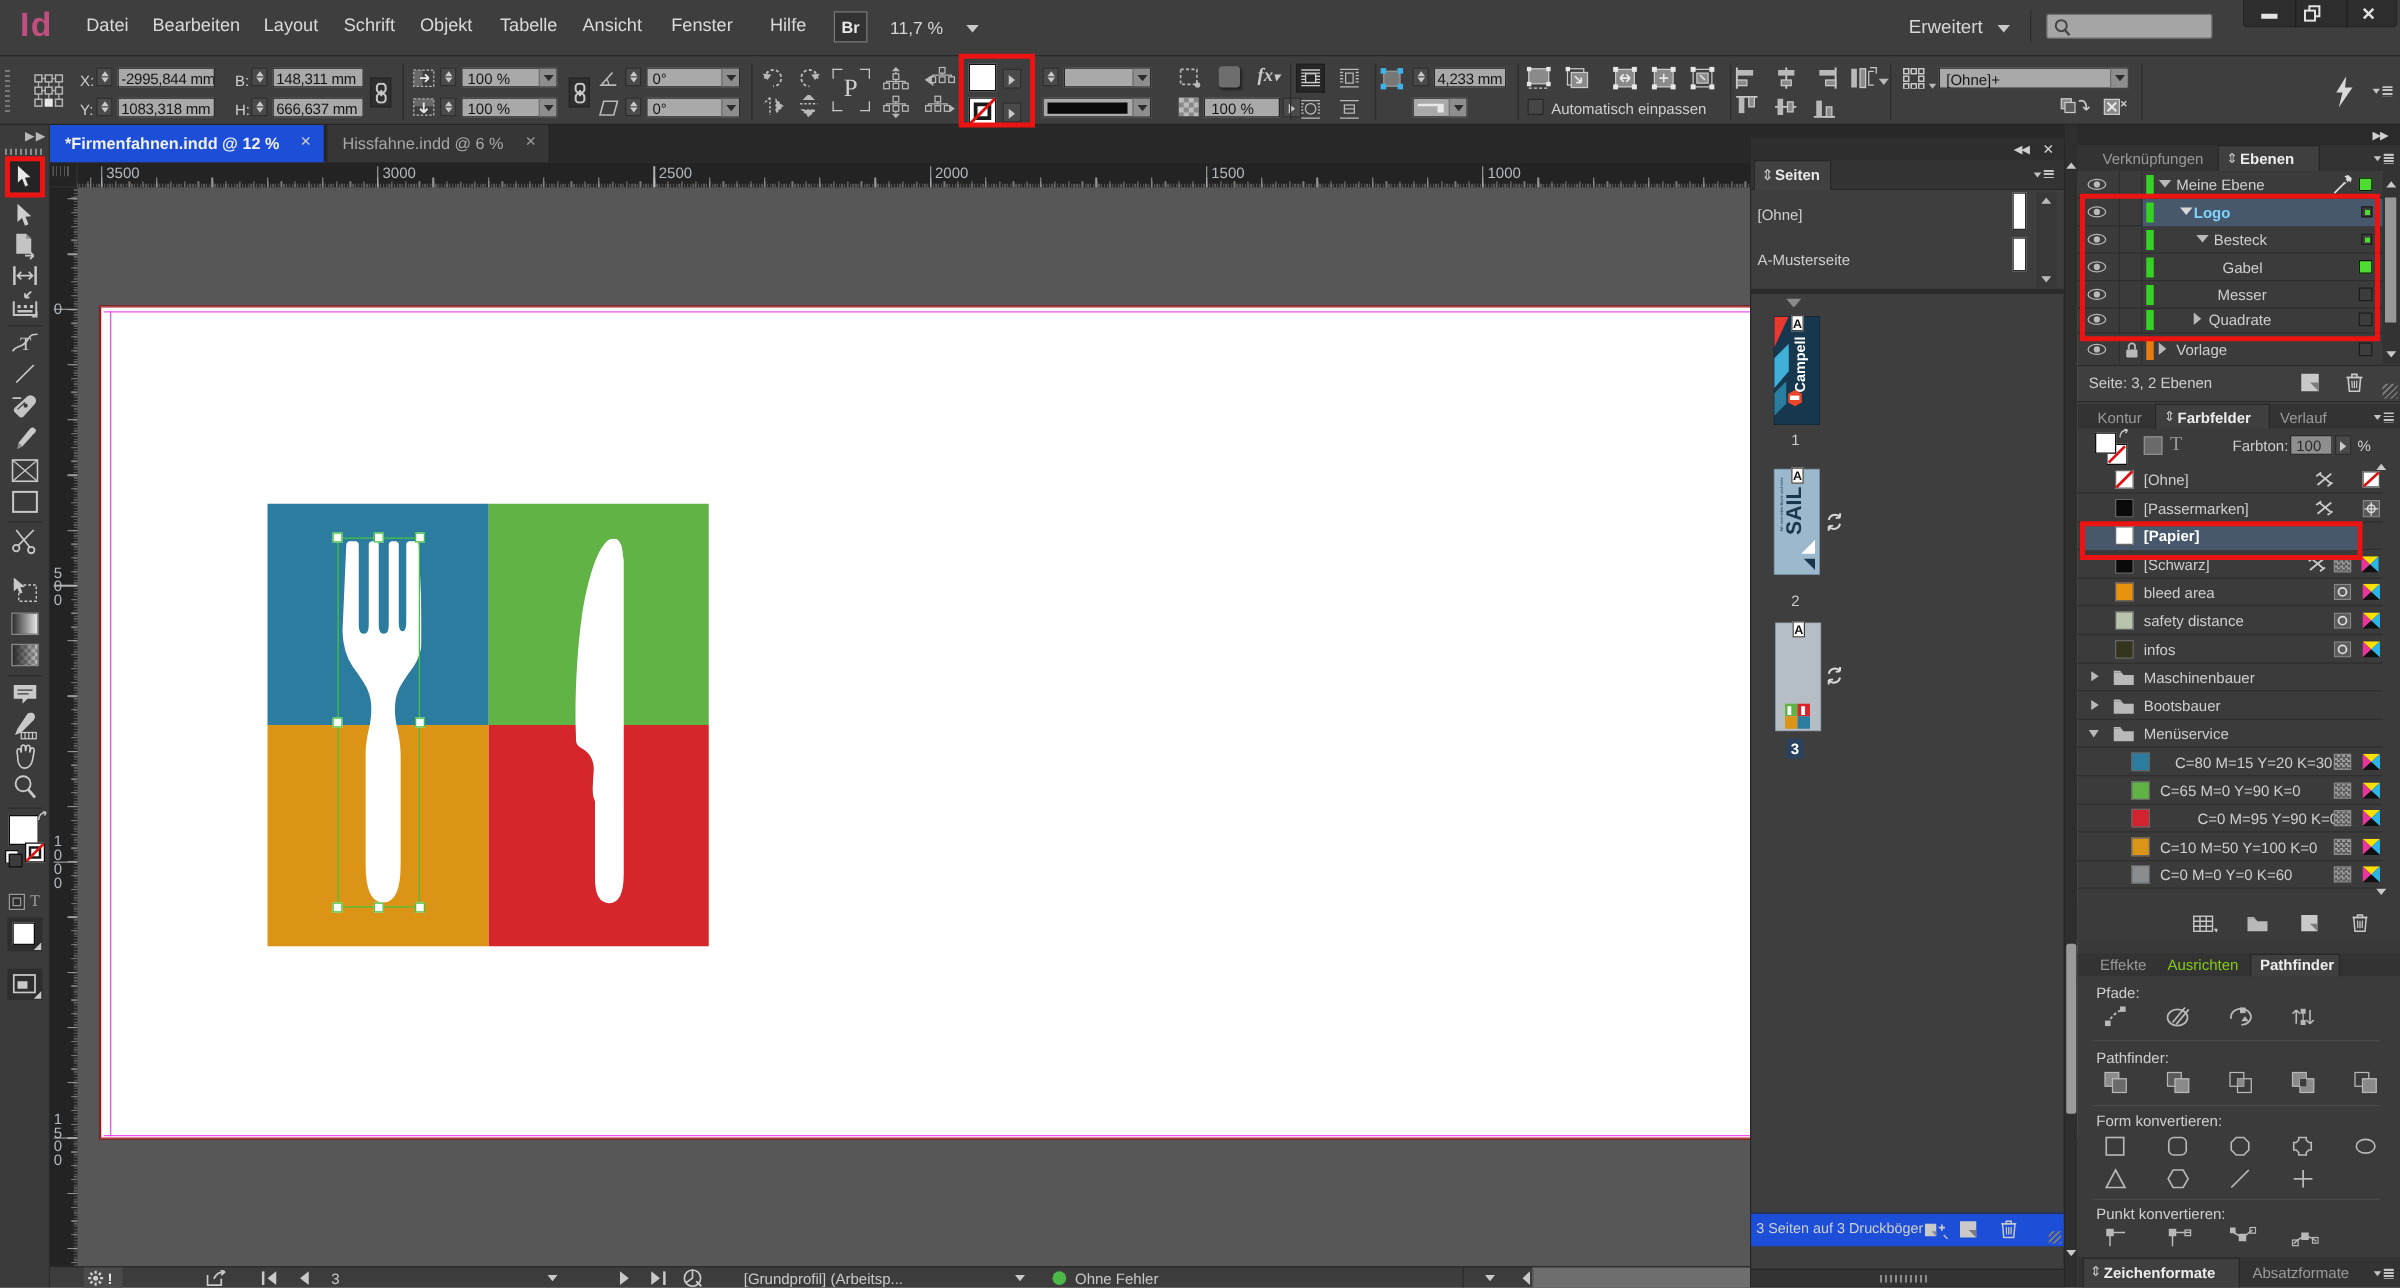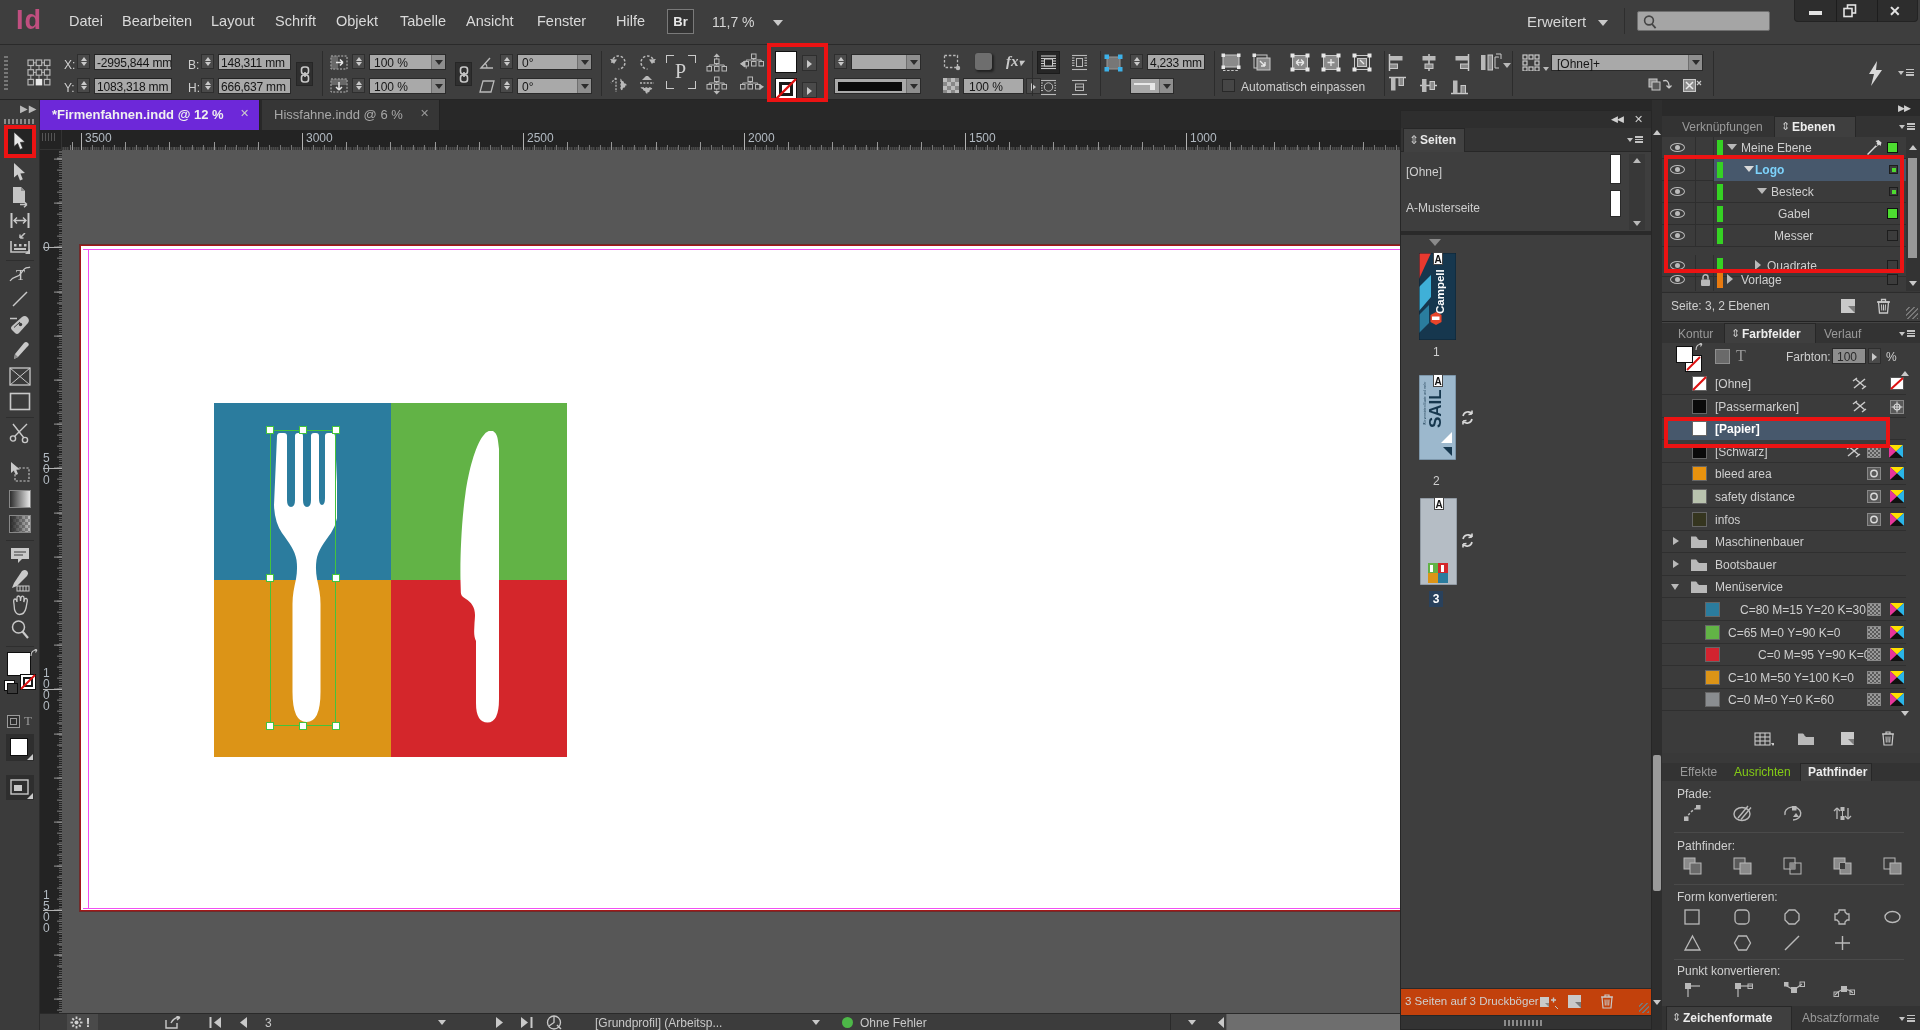--- a/index.html
+++ b/index.html
@@ -594,21 +594,21 @@
   <div class="ab" style="left:6px;top:675px;width:28px;height:25px;background:#2e2e2e;">
     <svg style="position:absolute;left:4px;top:4px;" width="19" height="16" viewBox="0 0 19 16">
           <rect x="1" y="1" width="17" height="14" fill="none" stroke="#c9c9c9" stroke-width="1.4"></rect>
           <rect x="4" y="6" width="8" height="6" fill="#c9c9c9"></rect>
         </svg>
     <div class="ab" style="right:1px;bottom:1px;width:0;height:0;border-left:6px solid transparent;border-bottom:6px solid #c9c9c9;"></div>
   </div>
 </div>
 
 <div class="ab" id="tabbar" style="left:40px;top:100px;width:1622px;height:30px;background:#282828;">
-  <div class="ab" style="left:0;top:0;width:220px;height:30px;background:#6d28d9;border-right:1px solid #222;">
+  <div class="ab" style="left:0;top:0;width:220px;height:30px;background:#1d4ed8;border-right:1px solid #222;">
     <span class="ab" style="left:12px;top:7px;font-size:13px;color:#f0f0f0;font-weight:bold;">*Firmenfahnen.indd @ 12 %</span>
     <span class="ab" style="left:200px;top:7px;font-size:11px;color:#ccc;">✕</span>
   </div>
   <div class="ab" style="left:222px;top:0;width:178px;height:30px;background:#363636;border-right:1px solid #222;">
     <span class="ab" style="left:12px;top:7px;font-size:13px;color:#a8a8a8;">Hissfahne.indd @ 6 %</span>
     <span class="ab" style="left:158px;top:7px;font-size:11px;color:#999;">✕</span>
   </div>
 </div>
 
 <div class="ab" id="rcorner" style="left:40px;top:130px;width:22px;height:20px;background:#232323;border-right:1px solid #333;border-bottom:1px solid #333;background-image:repeating-linear-gradient(to right,#555 0 1px,transparent 1px 3px);background-size:14px 8px;background-repeat:no-repeat;background-position:2px 3px;"></div>
@@ -789,21 +789,21 @@
           <rect x="13" y="2" width="3" height="7" fill="#fff"></rect>
     </g>
     <rect x="0" y="0" width="37" height="87" fill="none" stroke="#707a84"></rect>
   </svg>
   <div class="ab" style="left:33px;top:386px;width:10px;height:13px;background:#fff;border:1px solid #444;color:#111;font-size:10px;font-weight:bold;text-align:center;line-height:13px;">A</div>
   <svg class="ab" style="left:59px;top:422px;" width="15" height="15" viewBox="0 0 15 15">
         <path d="M3,6 A5 5 0 0 1 12,4 M12,4 L12,0.5 M12,4 L8.5,4.5 M12,9 A5 5 0 0 1 3,11 M3,11 L3,14.5 M3,11 L6.5,10.5" fill="none" stroke="#d9d9d9" stroke-width="1.6"></path>
       </svg>
   <div class="ab" style="left:28px;top:480px;width:14px;height:16px;background:#29415c;color:#fff;font-weight:bold;text-align:center;line-height:16px;">3</div>
 
-  <div class="ab" style="left:0;top:877px;width:250px;height:27px;background:#c2410c;border-top:1px solid #2a2a2a;">
+  <div class="ab" style="left:0;top:859px;width:250px;height:27px;background:#1d4ed8;border-top:1px solid #2a2a2a;">
     <span class="ab" style="left:4px;top:6px;font-size:11.5px;white-space:nowrap;">3 Seiten auf 3 Druckböge​r</span>
     <svg class="ab" style="left:138px;top:5px;" width="20" height="16" viewBox="0 0 20 16">
           <path d="M1,3 L10,3 L10,13 L1,13 Z" fill="#c9c9c9"></path>
           <path d="M10,13 L6,9 L10,9 Z" fill="#8a8a8a"></path>
           <path d="M12,6 L17,6 M14.5,3.5 L14.5,8.5" stroke="#c9c9c9" stroke-width="1.4"></path>
           <path d="M16,12 L19,15" stroke="#c9c9c9"></path>
         </svg>
     <svg class="ab" style="left:166px;top:5px;" width="15" height="15" viewBox="0 0 15 15">
           <path d="M1,1 L14,1 L14,14 L1,14 Z" fill="#c9c9c9"></path>
           <path d="M14,14 L8,8 L14,8 Z" fill="#7a7a7a"></path>
@@ -898,21 +898,21 @@
 
     <div class="ab" style="left:0;top:88px;width:244px;height:22px;border-bottom:1px solid #2e2e2e;">
       <div class="eye" style="left:8px;top:6px;"></div>
       <div class="ab" style="left:33px;top:0;width:1px;height:22px;background:#2e2e2e;"></div>
           <div class="ab" style="left:51px;top:0;width:1px;height:22px;background:#2e2e2e;"></div>
       <div class="ab" style="left:55px;top:3px;width:6px;height:16px;background:#35d223;"></div>
       <span class="ab" style="left:112px;top:4px;">Messer</span>
       <div class="sqind" style="left:225px;top:5px;"></div>
     </div>
 
-    <div class="ab" style="left:0;top:118px;width:244px;height:22px;border-bottom:1px solid #2e2e2e;">
+    <div class="ab" style="left:0;top:108px;width:244px;height:22px;border-bottom:1px solid #2e2e2e;">
       <div class="eye" style="left:8px;top:6px;"></div>
       <div class="ab" style="left:33px;top:0;width:1px;height:22px;background:#2e2e2e;"></div>
           <div class="ab" style="left:51px;top:0;width:1px;height:22px;background:#2e2e2e;"></div>
       <div class="ab" style="left:55px;top:3px;width:6px;height:16px;background:#35d223;"></div>
       <span class="ab" style="left:93px;top:5px;border-top:5px solid transparent;border-bottom:5px solid transparent;border-left:6px solid #b9b9b9;"></span>
       <span class="ab" style="left:105px;top:4px;">Quadrate</span>
       <div class="sqind" style="left:225px;top:5px;"></div>
     </div>
 
     <div class="ab" style="left:0;top:132px;width:244px;height:22px;">

